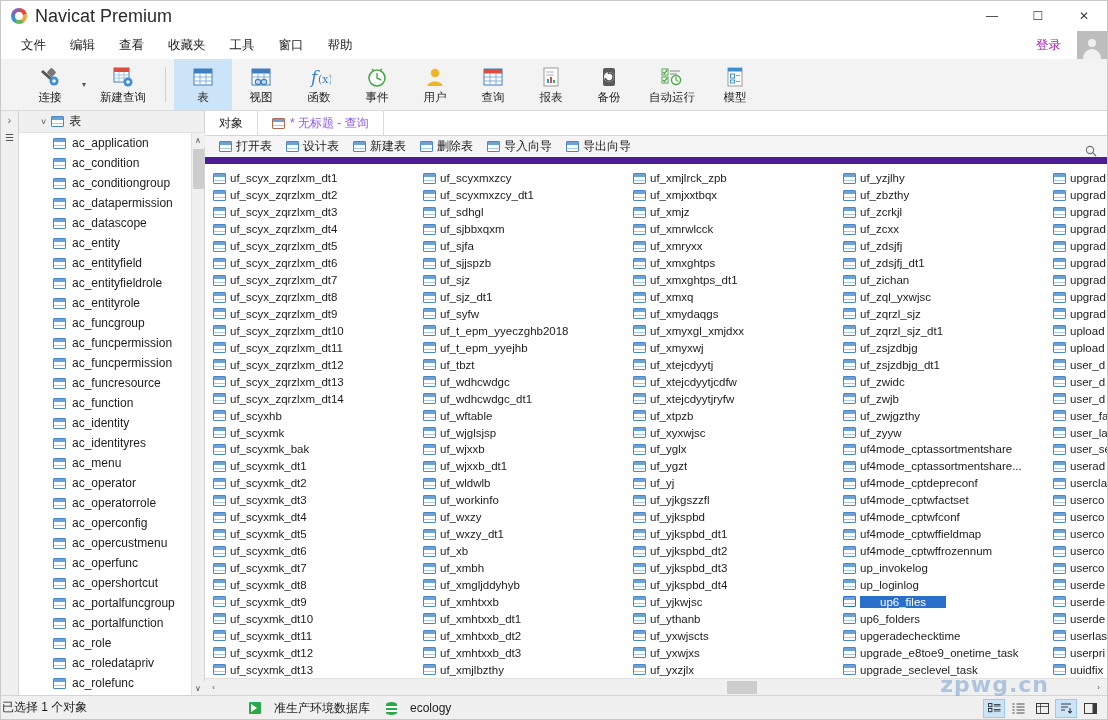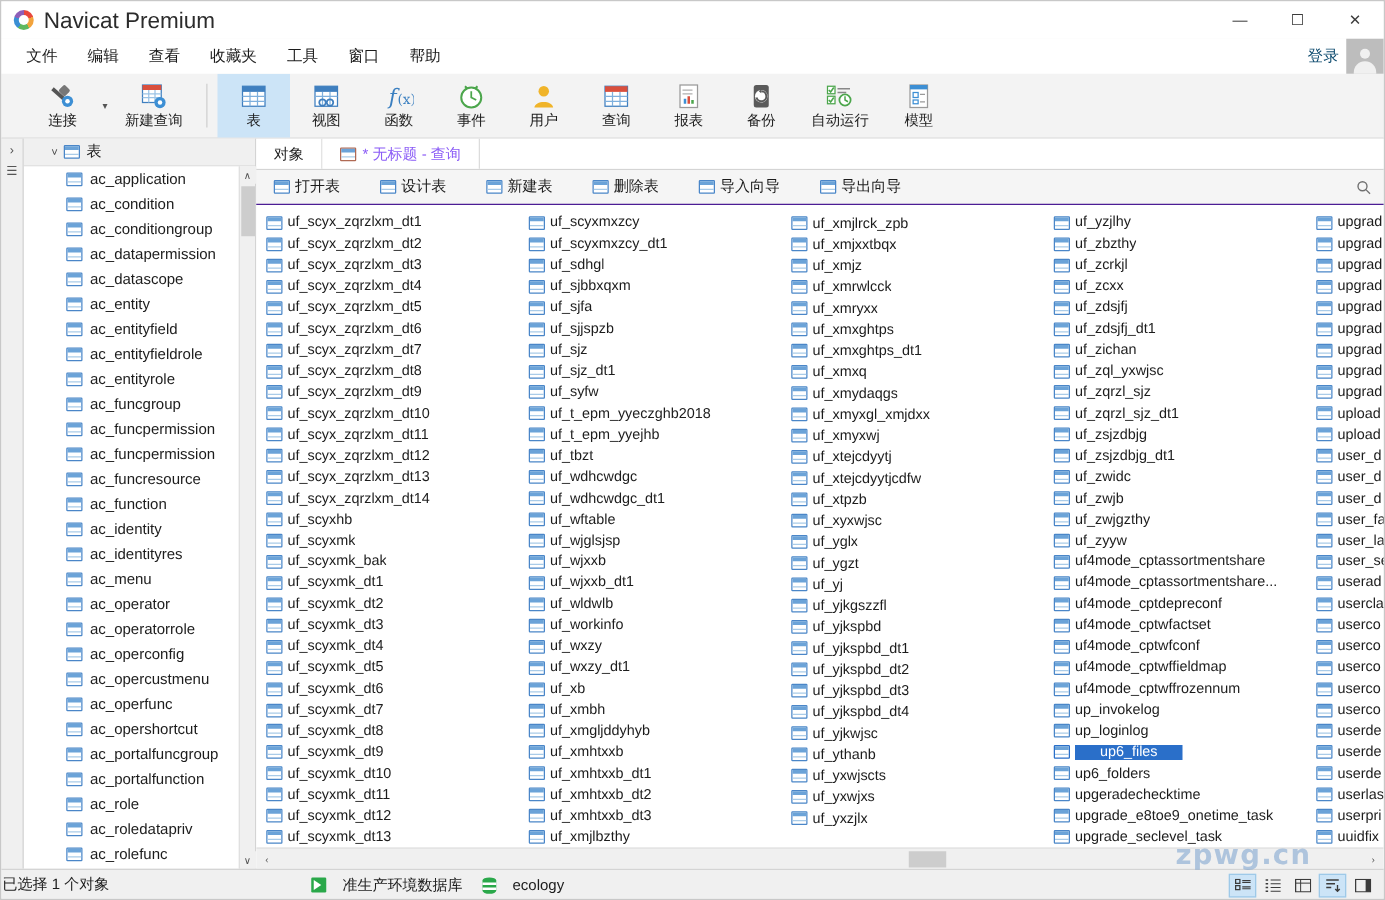--- a/index.html
+++ b/index.html
@@ -60,21 +60,21 @@
     position: relative;
     padding-left: 8px;
   }
   .menu-item {
     padding: 4px 12px; font-size: 12.5px; color: #1c1c1c;
   }
   .menu-right {
     position: absolute; right: 0; top: 0; height: 28px;
     display: flex; align-items: center;
   }
-  .login-link { font-size: 12.5px; color: #0c4a6e; padding-right: 6px; }
+  .login-link { font-size: 12.5px; color: #a21caf; padding-right: 16px; }
   .avatar-box {
     width: 30px; height: 28px; background: #bdbdbd;
     display: flex; align-items: flex-end; justify-content: center;
     overflow: hidden;
   }
   .avatar-head {
     width: 22px; height: 22px; position: relative;
   }
   .avatar-head::before {
     content:""; position:absolute; left:7px; top:2px;
@@ -173,22 +173,22 @@
     padding: 0 14px; font-size: 12px; color: #1c1c1c;
     border-right: 1px solid #dcdcdc;
   }
   .tab.active { background: #ffffff; }
   .tab.inactive { background: #ffffff; color: #8b5cf6; }
   .tabstrip .filler { flex: 1; background: #ffffff; border-bottom: 0; }
 
   .objbar {
     height: 28px; min-height: 28px;
     background: #f5f5f5;
-    border-bottom: 1px solid #4c1d95;
-    display: flex; align-items: center; gap: 20px;
+    border-bottom: 7px solid #4c1d95;
+    display: flex; align-items: center; gap: 2px;
     padding-left: 8px;
     position: relative;
   }
   .obj-btn {
     display: flex; align-items: center; gap: 4px;
     padding: 3px 6px; font-size: 12px; color: #1c1c1c;
   }
   .search-ico {
     position: absolute; right: 10px; top: 7px;
     width: 12px; height: 12px;
@@ -979,20 +979,24 @@
               <div class="cell">
                 <span class="ico-tbl"></span>
                 <span class="cell-text">uf_xtejcdyytj</span>
               </div>
               <div class="cell">
                 <span class="ico-tbl"></span>
                 <span class="cell-text">uf_xtejcdyytjcdfw</span>
               </div>
               <div class="cell">
                 <span class="ico-tbl"></span>
+                <span class="cell-text">uf_xtejcdyytjryfw</span>
+              </div>
+              <div class="cell">
+                <span class="ico-tbl"></span>
                 <span class="cell-text">uf_xtpzb</span>
               </div>
               <div class="cell">
                 <span class="ico-tbl"></span>
                 <span class="cell-text">uf_xyxwjsc</span>
               </div>
               <div class="cell">
                 <span class="ico-tbl"></span>
                 <span class="cell-text">uf_yglx</span>
               </div>

